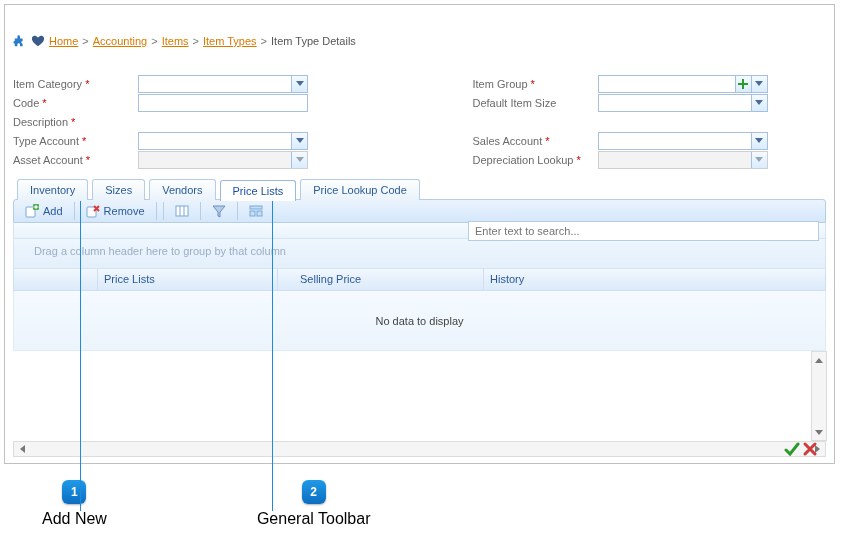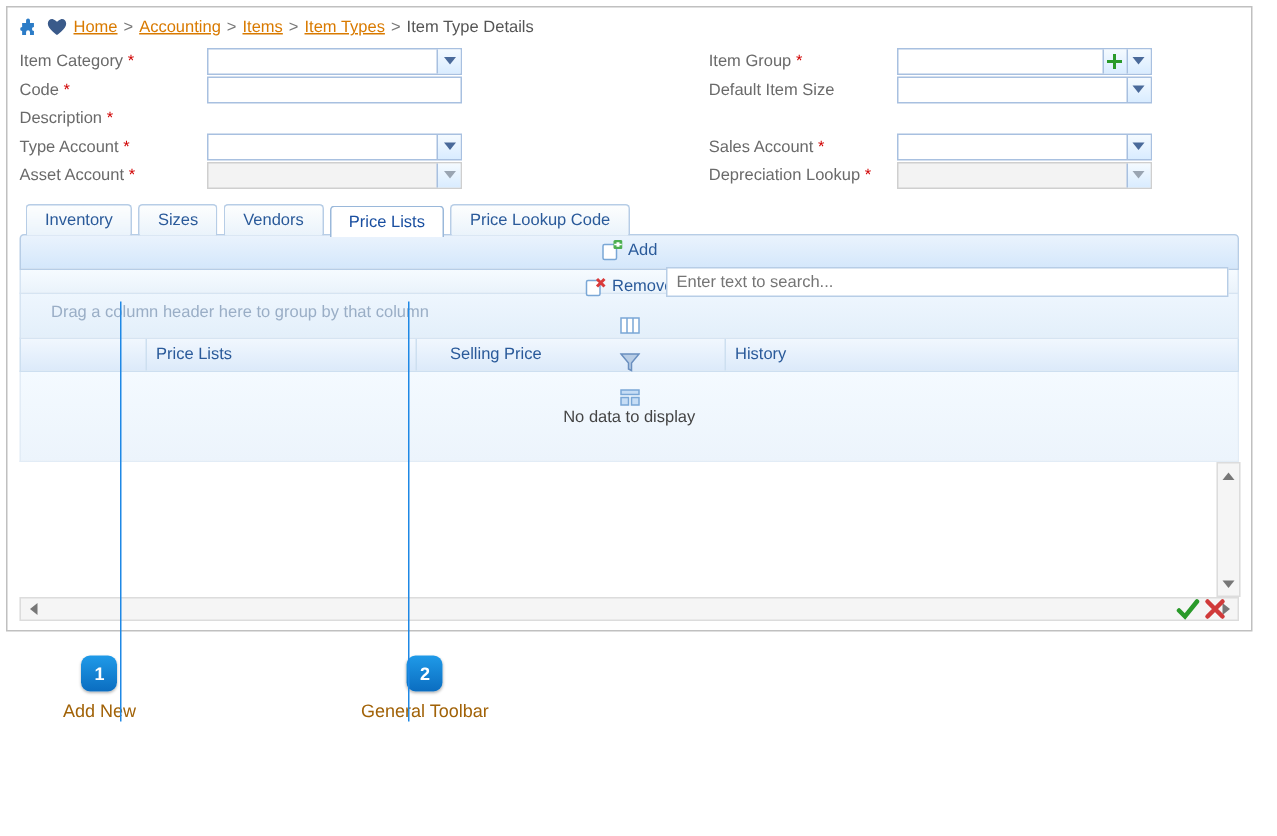--- a/index.html
+++ b/index.html
@@ -19,32 +19,33 @@
     position: relative;
     background: #fff;
   }
   
   .breadcrumb {
     display: flex;
     align-items: center;
     gap: 4px;
     padding: 2px 0 6px 0;
     color: #555;
+    margin-top: 23px;
   }
   .breadcrumb a { color: #d97a00; text-decoration: underline; cursor: pointer; }
   .breadcrumb .sep { color: #7a7a7a; }
   .breadcrumb .current { color: #555; }
   .bc-icon1 {
     width: 14px; height: 14px; display:inline-block;
   }
   .bc-icon2 {
     width: 14px; height: 14px; display:inline-block;
   }
   
-  .form-area { display: flex; gap: 0px; margin-top: 0; }
+  .form-area { display: flex; gap: 0px; margin-top: 20px; }
   .form-col { flex: 1; }
   .form-row { display: flex; align-items: center; height: 19px; }
   .form-label { width: 125px; color: #6a6a6a; white-space: nowrap; }
   .req { color: #d00000; }
   .form-ctl {
     flex: 1;
     height: 18px;
     border: 1px solid #a8c0e0;
     background: #fff;
     position: relative;
@@ -88,35 +89,35 @@
   }
   
   .toolbar {
     border:1px solid #b7cde6;
     background: linear-gradient(#eaf3fd,#d4e7fb);
     height:24px;
     display:flex; align-items:center; gap:2px;
     padding:0 4px;
     border-radius:3px 3px 0 0;
     margin-top:-1px;
-    flex-direction:column;
   }
   .tbtn {
     display:flex; align-items:center; gap:4px;
     padding:2px 6px; border:1px solid transparent;
     border-radius:2px; cursor:pointer; color:#2a5a9a;
   }
   .tsep { width:1px; height:18px; background:#b7cde6; margin:0 2px; }
   .ticon { width:14px; height:14px; display:inline-block; }
 
   
   .searchrow {
     display:flex; height:16px; border:1px solid #d6e4f2; border-top:none;
     background: linear-gradient(#f6fbff,#eaf3fb);
     align-items:center;
+    padding-left:24px;
   }
   .searchrow .spacer { flex:0 0 430px; }
   .searchrow input {
     flex:1; margin:3px 6px 3px 0; height:20px;
     border:1px solid #b7cde6; padding:0 6px; font:inherit; color:#555;
   }
   
   .grouppanel {
     border:1px solid #d6e4f2; border-top:none;
     background: linear-gradient(#eef6fe,#e3effa);
@@ -169,21 +170,21 @@
 
   .callouts { display:flex; gap:140px; margin:16px 0 0 42px; }
   .callout { display:flex; flex-direction:column; align-items:center; gap:6px; }
   .badge {
     width:24px; height:24px; border-radius:6px;
     background: linear-gradient(#1f9ae8,#0b6dc0);
     color:#fff; font-size:12px; font-weight:bold;
     display:flex; align-items:center; justify-content:center;
     box-shadow: 0 1px 2px rgba(0,0,0,.3);
   }
-  .callout-label { color:#a16207; font-size:12px;text-align:right; }
+  .callout-label { color:#000000; font-size:16px;text-align:right; }
 
   
   svg { display:block; }
 </style>
 </head>
 <body>
 
 <div class="frame">
 
   <div class="breadcrumb">

